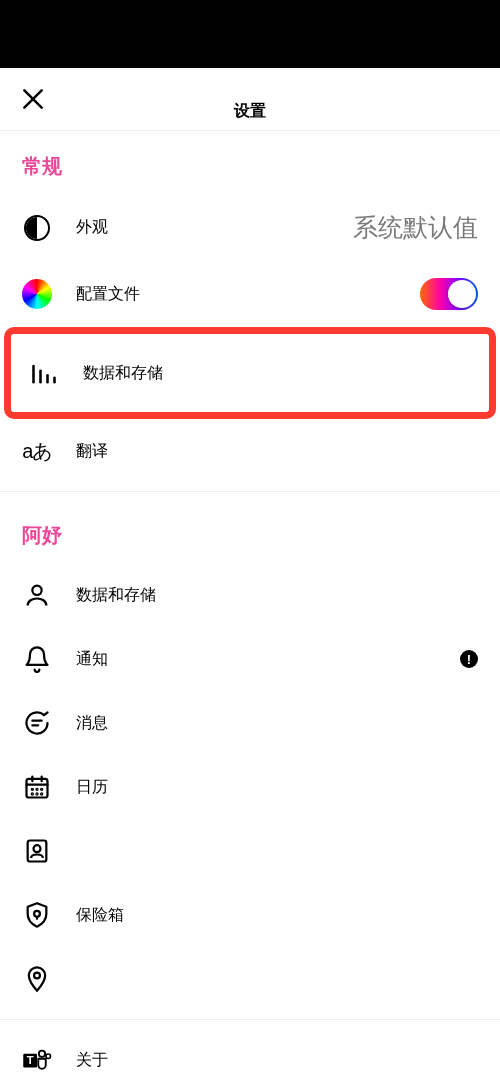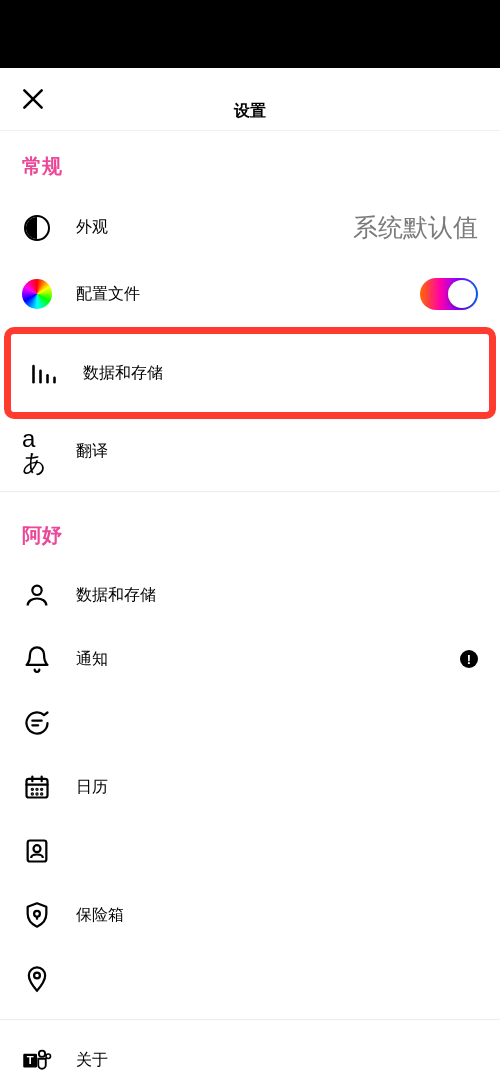--- a/index.html
+++ b/index.html
@@ -122,21 +122,21 @@
       overflow: hidden;
     }
     .half-circle-icon::after {
       content: '';
       position: absolute;
       left: 0; top: 0;
       width: 50%; height: 100%;
       background: #000;
     }
     .translate-icon {
-      font-size: 24px;
+      font-size: 20px;
       font-weight: 500;
       line-height: 1;
       color: #000;
       letter-spacing: -1px;
     }
   </style>
 </head>
 <body>
 
 <div class="status-bar"></div>
@@ -218,20 +218,21 @@
 </div>
 
 <div class="list-item">
   <div class="icon-wrap">
     <svg viewBox="0 0 24 24" width="28" height="28" fill="none" stroke="#000" stroke-width="1.9" stroke-linecap="round" stroke-linejoin="round">
       <path d="M21 12a9 9 0 1 1-3-6.7L21 3"></path>
       <line x1="8" y1="10" x2="16" y2="10"></line>
       <line x1="8" y1="14" x2="13" y2="14"></line>
     </svg>
   </div>
+  <div class="label">消息</div>
 </div>
 
 <div class="list-item">
   <div class="icon-wrap">
     <svg viewBox="0 0 24 24" width="28" height="28" fill="none" stroke="#000" stroke-width="1.9" stroke-linecap="round">
       <rect x="3" y="5" width="18" height="16" rx="2"></rect>
       <line x1="3" y1="10" x2="21" y2="10"></line>
       <line x1="8" y1="3" x2="8" y2="7"></line>
       <line x1="16" y1="3" x2="16" y2="7"></line>
       <circle cx="8" cy="14" r="0.5" fill="#000"></circle>

